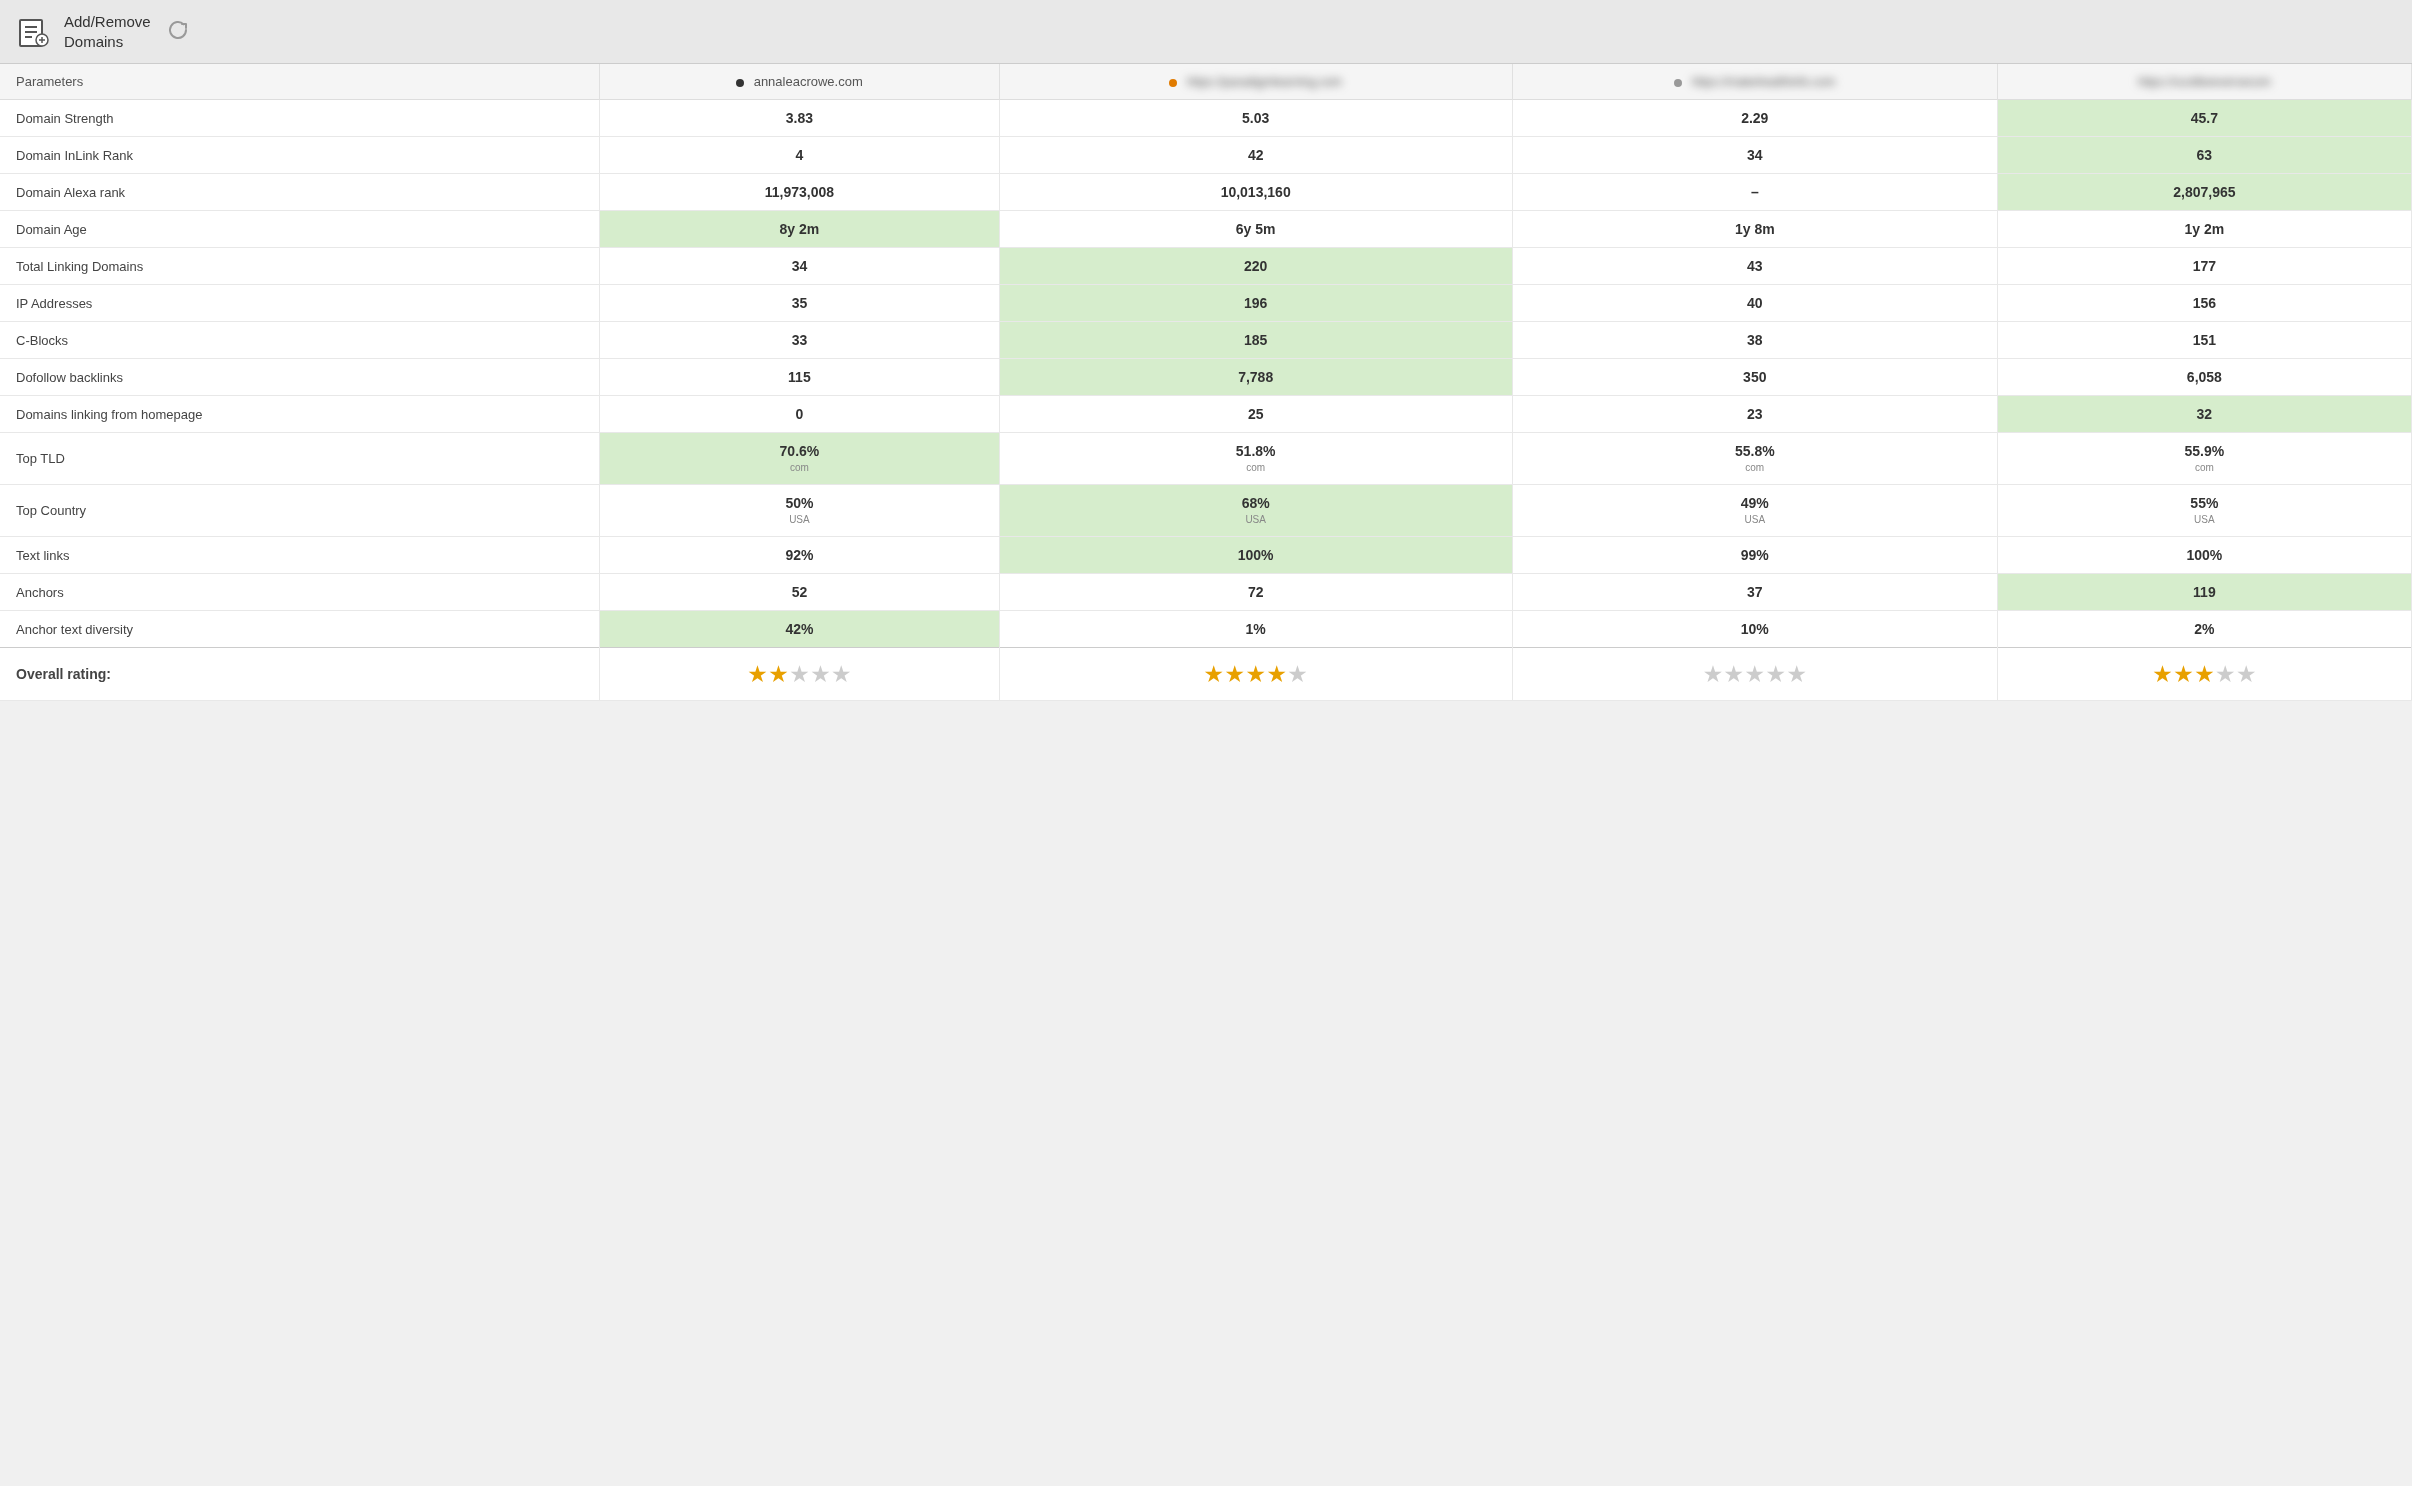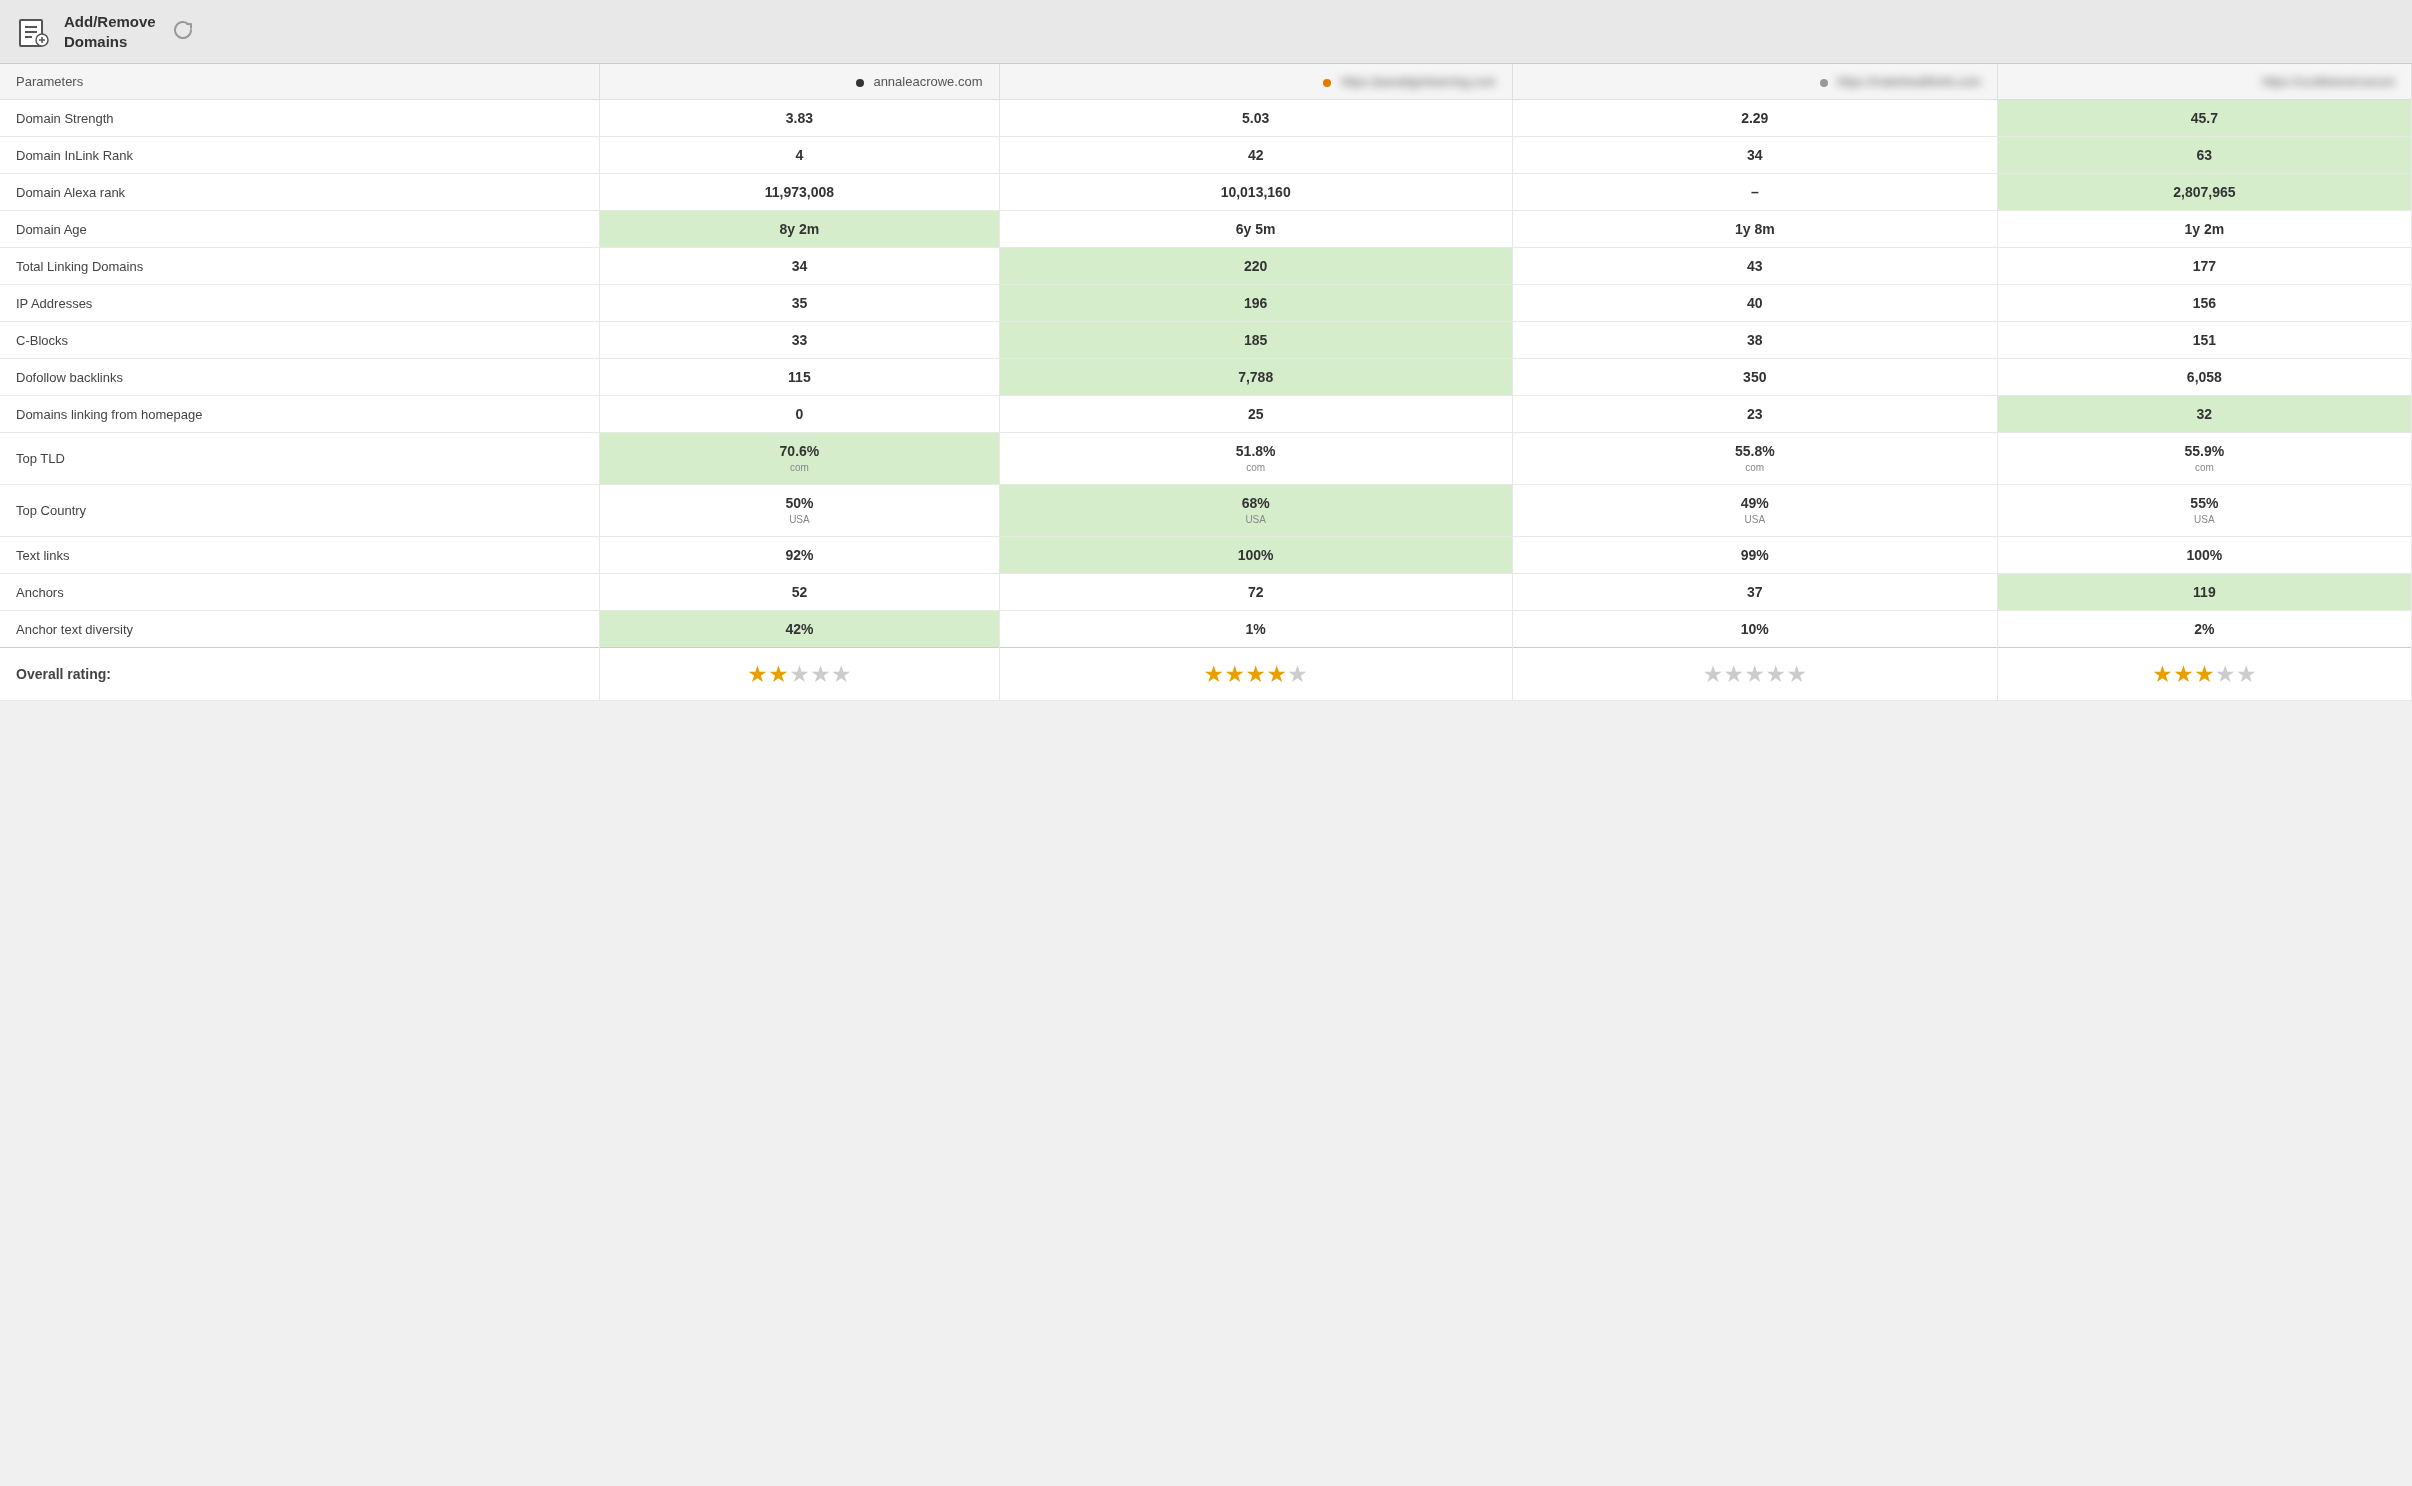--- a/index.html
+++ b/index.html
@@ -20,21 +20,21 @@
     }
     .toolbar-icon {
       width: 36px;
       height: 36px;
       display: flex;
       align-items: center;
       justify-content: center;
     }
     .toolbar-title {
       font-size: 15px;
-      font-weight: 700;
+      font-weight: 400;
       color: #333;
       line-height: 1.3;
     }
     .table-wrapper {
       overflow-x: auto;
       background: #fff;
     }
     table {
       width: 100%;
       border-collapse: collapse;
@@ -42,21 +42,21 @@
     }
     thead tr {
       background: #f5f5f5;
       border-bottom: 1px solid #ddd;
     }
     th {
       padding: 10px 16px;
       font-weight: 500;
       font-size: 13px;
       color: #555;
-      text-align: right;
+      text-align: center;
       border-right: 1px solid #e0e0e0;
       white-space: nowrap;
       overflow: hidden;
       text-overflow: ellipsis;
       max-width: 280px;
     }
     th:first-child {
       text-align: left;
       min-width: 240px;
     }

